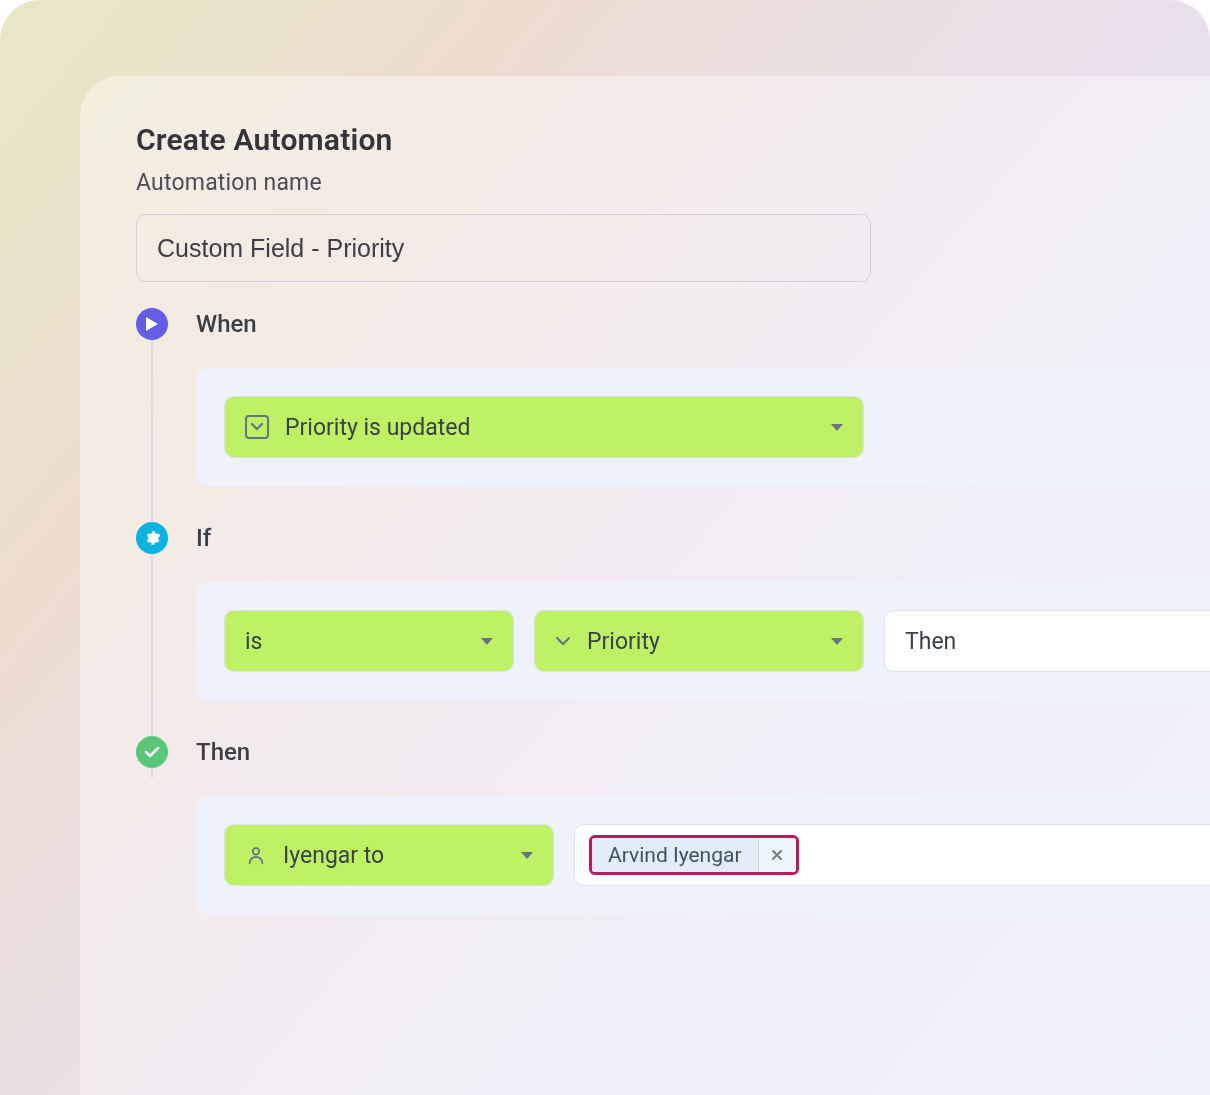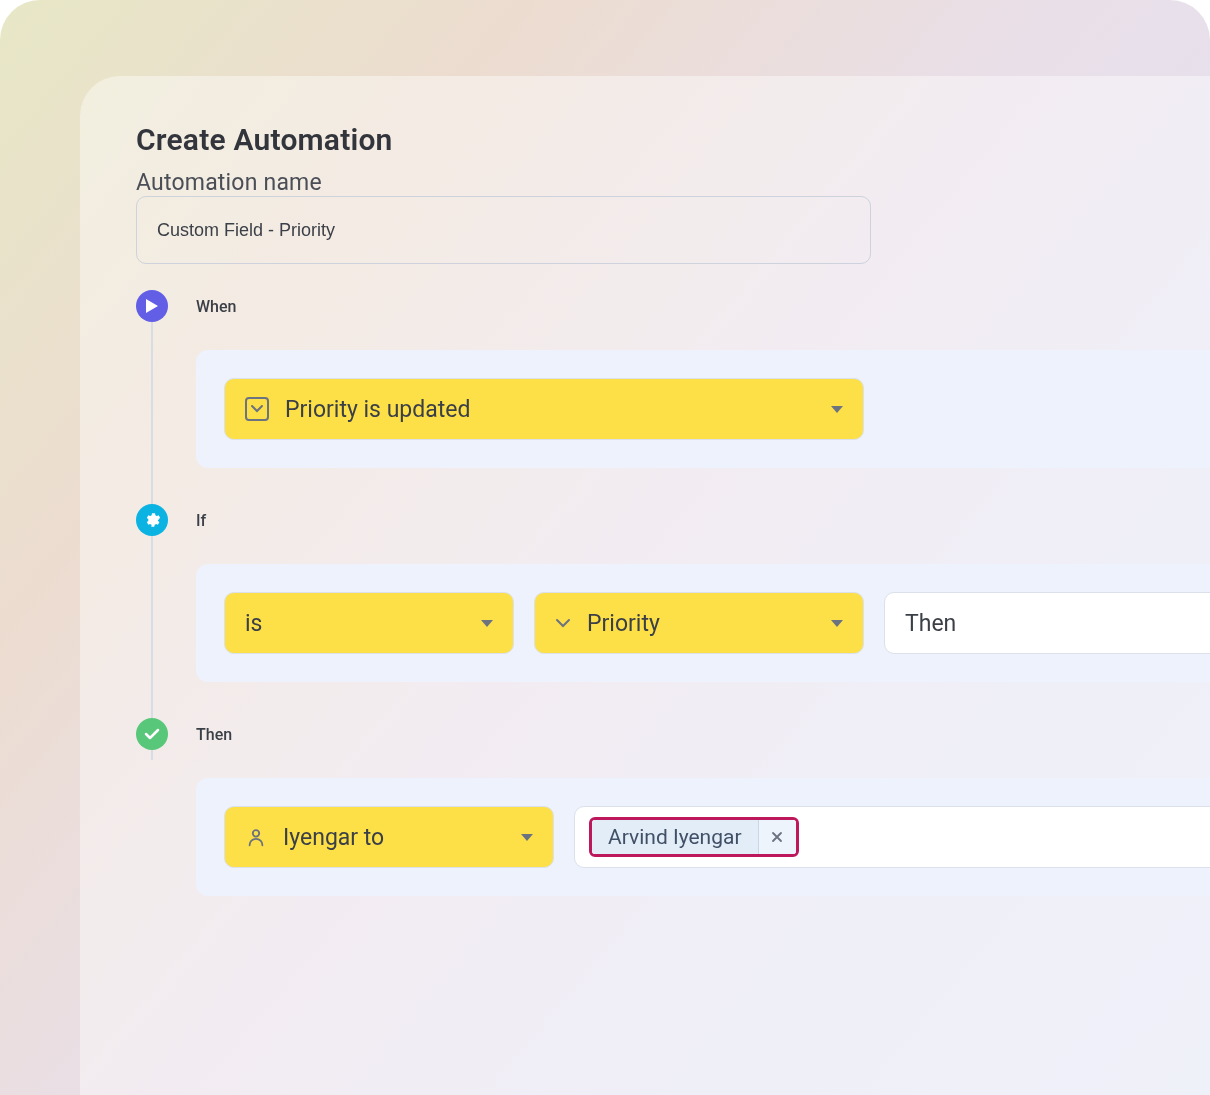--- a/index.html
+++ b/index.html
@@ -24,26 +24,27 @@
     color: #32353b;
     letter-spacing: 0.2px;
   }
   .label {
     margin-top: 12px;
     font-size: 23px;
     color: #4a4e56;
     letter-spacing: 0.2px;
   }
   .name-input {
+    margin-top: 18px;
     width: 735px;
     height: 68px;
     border: 1px solid #cdd2dc;
     border-radius: 10px;
     background: transparent;
-    font-size: 18px;
+    font-size: 25px;
     color: #3b3f47;
     padding: 0 20px;
     outline: none;
   }
   .flow {
     position: relative;
     margin-top: 26px;
   }
   .vline {
     position: absolute;
@@ -62,38 +63,38 @@
   .step-icon {
     width: 32px; height: 32px;
     border-radius: 50%;
     display: flex; align-items: center; justify-content: center;
     flex: none;
   }
   .icon-when { background: #635ee6; }
   .icon-if   { background: #0bb3e3; }
   .icon-then { background: #59c77a; }
   .step-label {
-    font-size: 16px;
+    font-size: 24px;
     color: #3b3f47;
     font-weight: 500;
   }
   .card {
     margin-left: 60px;
     margin-top: 28px;
     background: #edf2fd;
     border-radius: 12px 0 0 12px;
     padding: 28px 0 28px 28px;
     display: flex;
     gap: 20px;
     align-items: center;
     width: calc(100% + 0px);
   }
   .dropdown {
     height: 62px;
-    background: #fde047;
+    background: #bef264;
     border: 1px solid #dbe0ea;
     border-radius: 10px;
     display: flex;
     align-items: center;
     padding: 0 20px;
     font-size: 23px;
     color: #3b3f47;
     gap: 16px;
     cursor: pointer;
     text-align: center;

